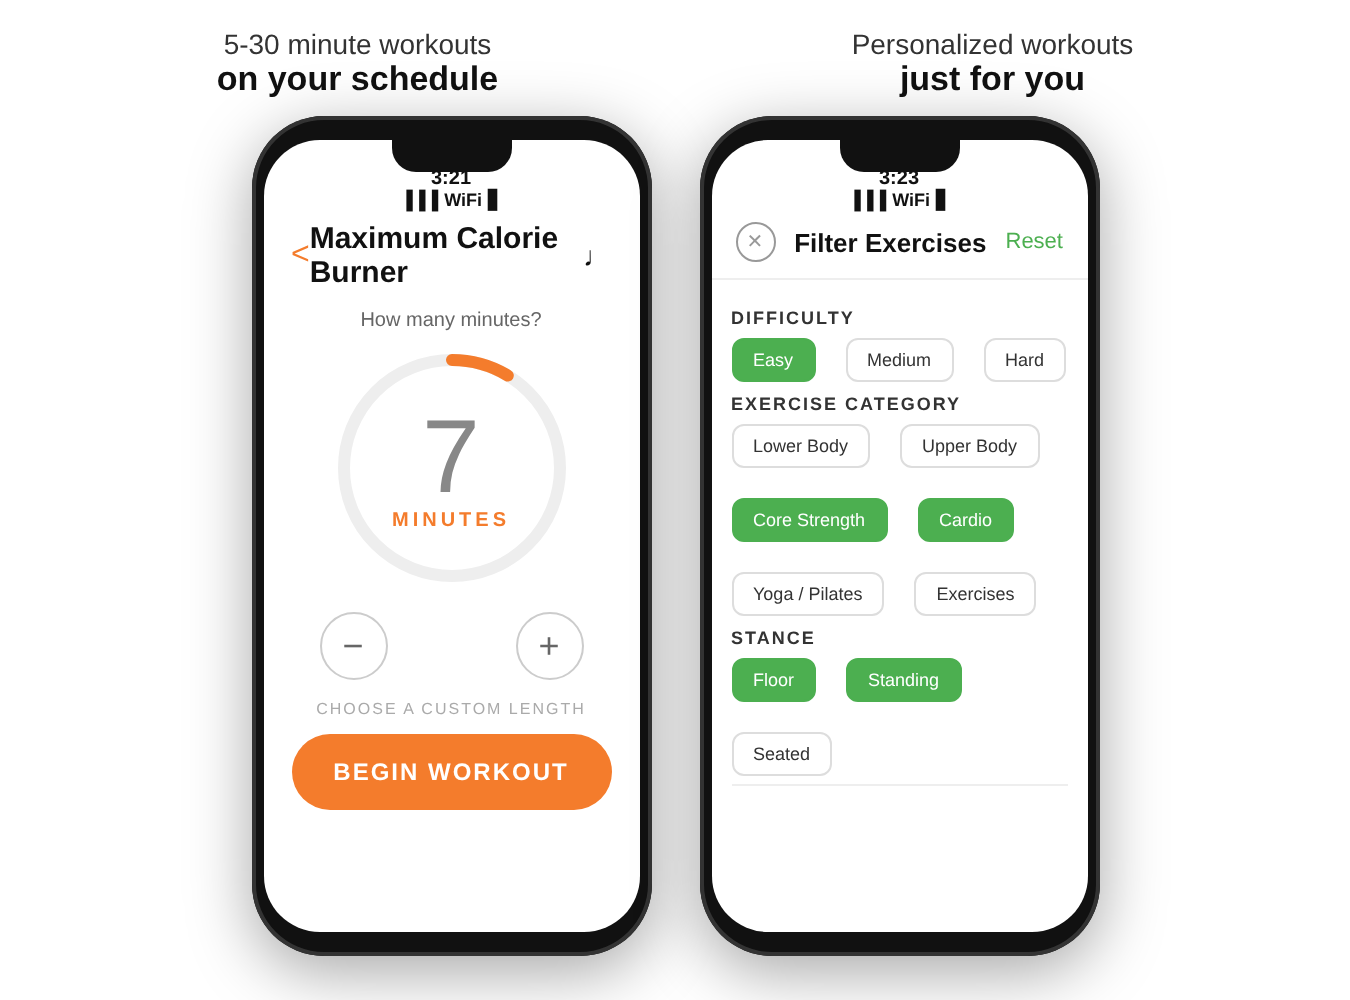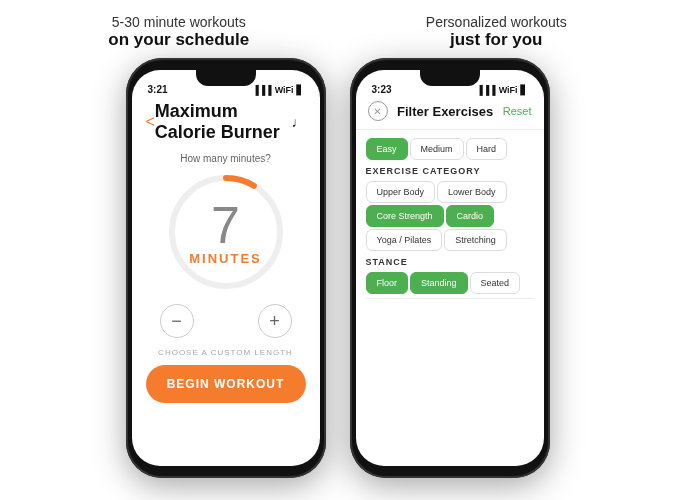--- a/index.html
+++ b/index.html
@@ -84,20 +84,21 @@
     
     .status-bar {
       display: flex;
       justify-content: space-between;
       align-items: center;
       padding: 14px 16px 2px 16px;
       font-size: 10px;
       font-weight: 600;
       color: #111;
       flex-shrink: 0;
+      flex-direction: column;
     }
 
     .status-right {
       display: flex;
       gap: 3px;
       align-items: center;
       font-size: 9px;
     }
 
     
@@ -108,21 +109,21 @@
       padding: 4px 14px;
       flex-shrink: 0;
     }
 
     .nav-bar .back-btn {
       color: #f47c2c;
       font-size: 16px;
     }
 
     .nav-bar .title {
-      font-size: 18px;
+      font-size: 15px;
       font-weight: 600;
       color: #111;
     }
 
     .nav-bar .music-icon {
       color: #111;
       font-size: 14px;
     }
 
     .prompt-text {
@@ -154,21 +155,21 @@
     }
 
     .timer-number {
       font-size: 52px;
       font-weight: 200;
       color: #888;
       line-height: 1;
     }
 
     .timer-label {
-      font-size: 13px;
+      font-size: 10px;
       letter-spacing: 2px;
       color: #f47c2c;
       font-weight: 600;
     }
 
     .controls-row {
       display: flex;
       justify-content: space-between;
       align-items: center;
       padding: 8px 28px;
@@ -252,21 +253,21 @@
       font-weight: 800;
       color: #333;
       letter-spacing: 1px;
       text-transform: uppercase;
       margin: 6px 0 5px 0;
     }
 
     .pills-row {
       display: flex;
       flex-wrap: wrap;
-      gap: 2px;
+      gap: 15px;
       margin-bottom: 4px;
     }
 
     .pill {
       padding: 5px 10px;
       border-radius: 6px;
       font-size: 9px;
       font-weight: 500;
       border: 1px solid #ddd;
       color: #333;
@@ -374,34 +375,35 @@
       <div class="filter-nav">
         <div class="close-btn">✕</div>
         <span class="filter-title">Filter Exercises</span>
         <span class="reset-btn">Reset</span>
       </div>
 
       <div class="divider"></div>
 
       <div class="filter-content">
 
+        <div class="section-label">DIFFICULTY</div>
         <div class="pills-row">
           <div class="pill active">Easy</div>
           <div class="pill">Medium</div>
           <div class="pill">Hard</div>
         </div>
 
         <div class="section-label">EXERCISE CATEGORY</div>
         <div class="pills-row">
+          <div class="pill">Lower Body</div>
           <div class="pill">Upper Body</div>
-          <div class="pill">Lower Body</div>
           <div class="pill active">Core Strength</div>
           <div class="pill active">Cardio</div>
           <div class="pill">Yoga / Pilates</div>
-          <div class="pill">Stretching</div>
+          <div class="pill">Exercises</div>
         </div>
 
         <div class="section-label">STANCE</div>
         <div class="pills-row">
           <div class="pill active">Floor</div>
           <div class="pill active">Standing</div>
           <div class="pill">Seated</div>
         </div>
 
         <div class="divider"></div>

